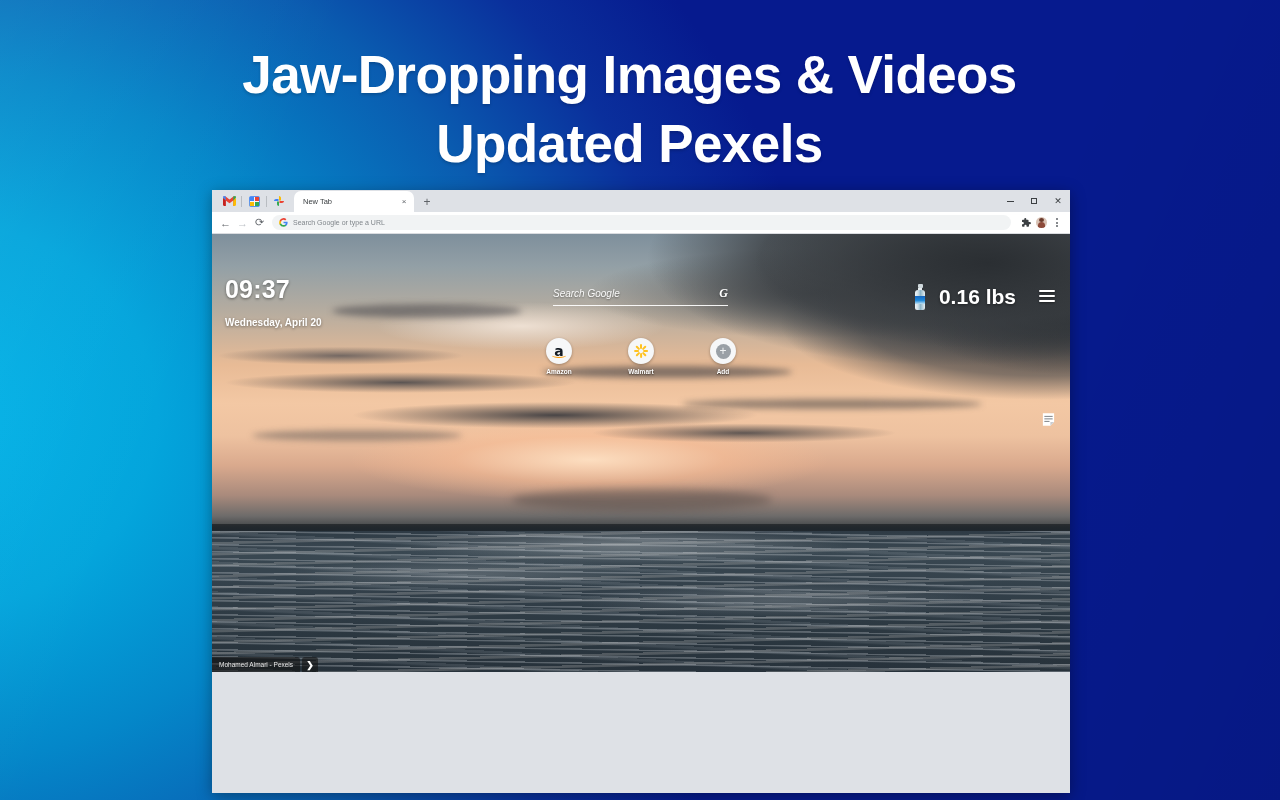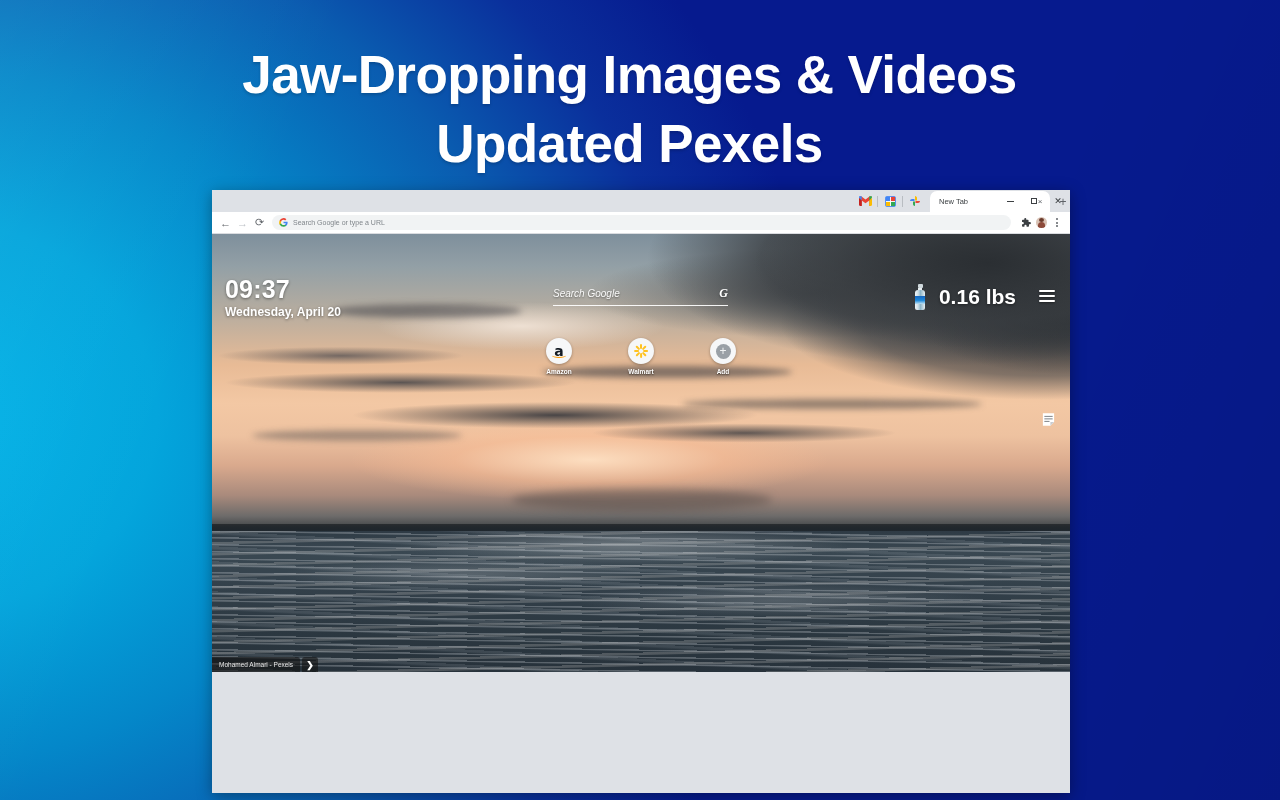--- a/index.html
+++ b/index.html
@@ -58,21 +58,20 @@
   }
 
   
   .tabstrip {
     position: relative;
     height: 22px;
     background: #dee1e6;
     display: flex;
     align-items: flex-end;
     padding-left: 6px;
-    justify-content: flex-end;
   }
   .pinned-tabs { display: flex; align-items: center; height: 22px; }
   .pinned-tab {
     width: 22px; height: 20px;
     display: flex; align-items: center; justify-content: center;
     position: relative;
   }
   .pin-sep {
     width: 1px; height: 11px; background: #b9bdc2; margin: 0 1px;
   }
@@ -246,21 +245,21 @@
     pointer-events: none;
   }
 
   
   .ntp-clock {
     position: absolute; left: 13px; top: 42px;
     color: #fff;
     text-shadow: 0 1px 3px rgba(0,0,0,.45);
   }
   .ntp-time { font-size: 25px; font-weight: bold; line-height: 27px; letter-spacing: 0.2px; }
-  .ntp-date { font-size: 12px; font-weight: bold; margin-top: 2px; }
+  .ntp-date { font-size: 10px; font-weight: bold; margin-top: 14px; }
 
   .ntp-search {
     position: absolute; left: 341px; top: 52px;
     width: 175px;
     display: flex; align-items: center; justify-content: space-between;
     border-bottom: 1.5px solid rgba(255,255,255,.92);
     padding-bottom: 4px;
     font-style: italic;
   }
   .ntp-search-text {

